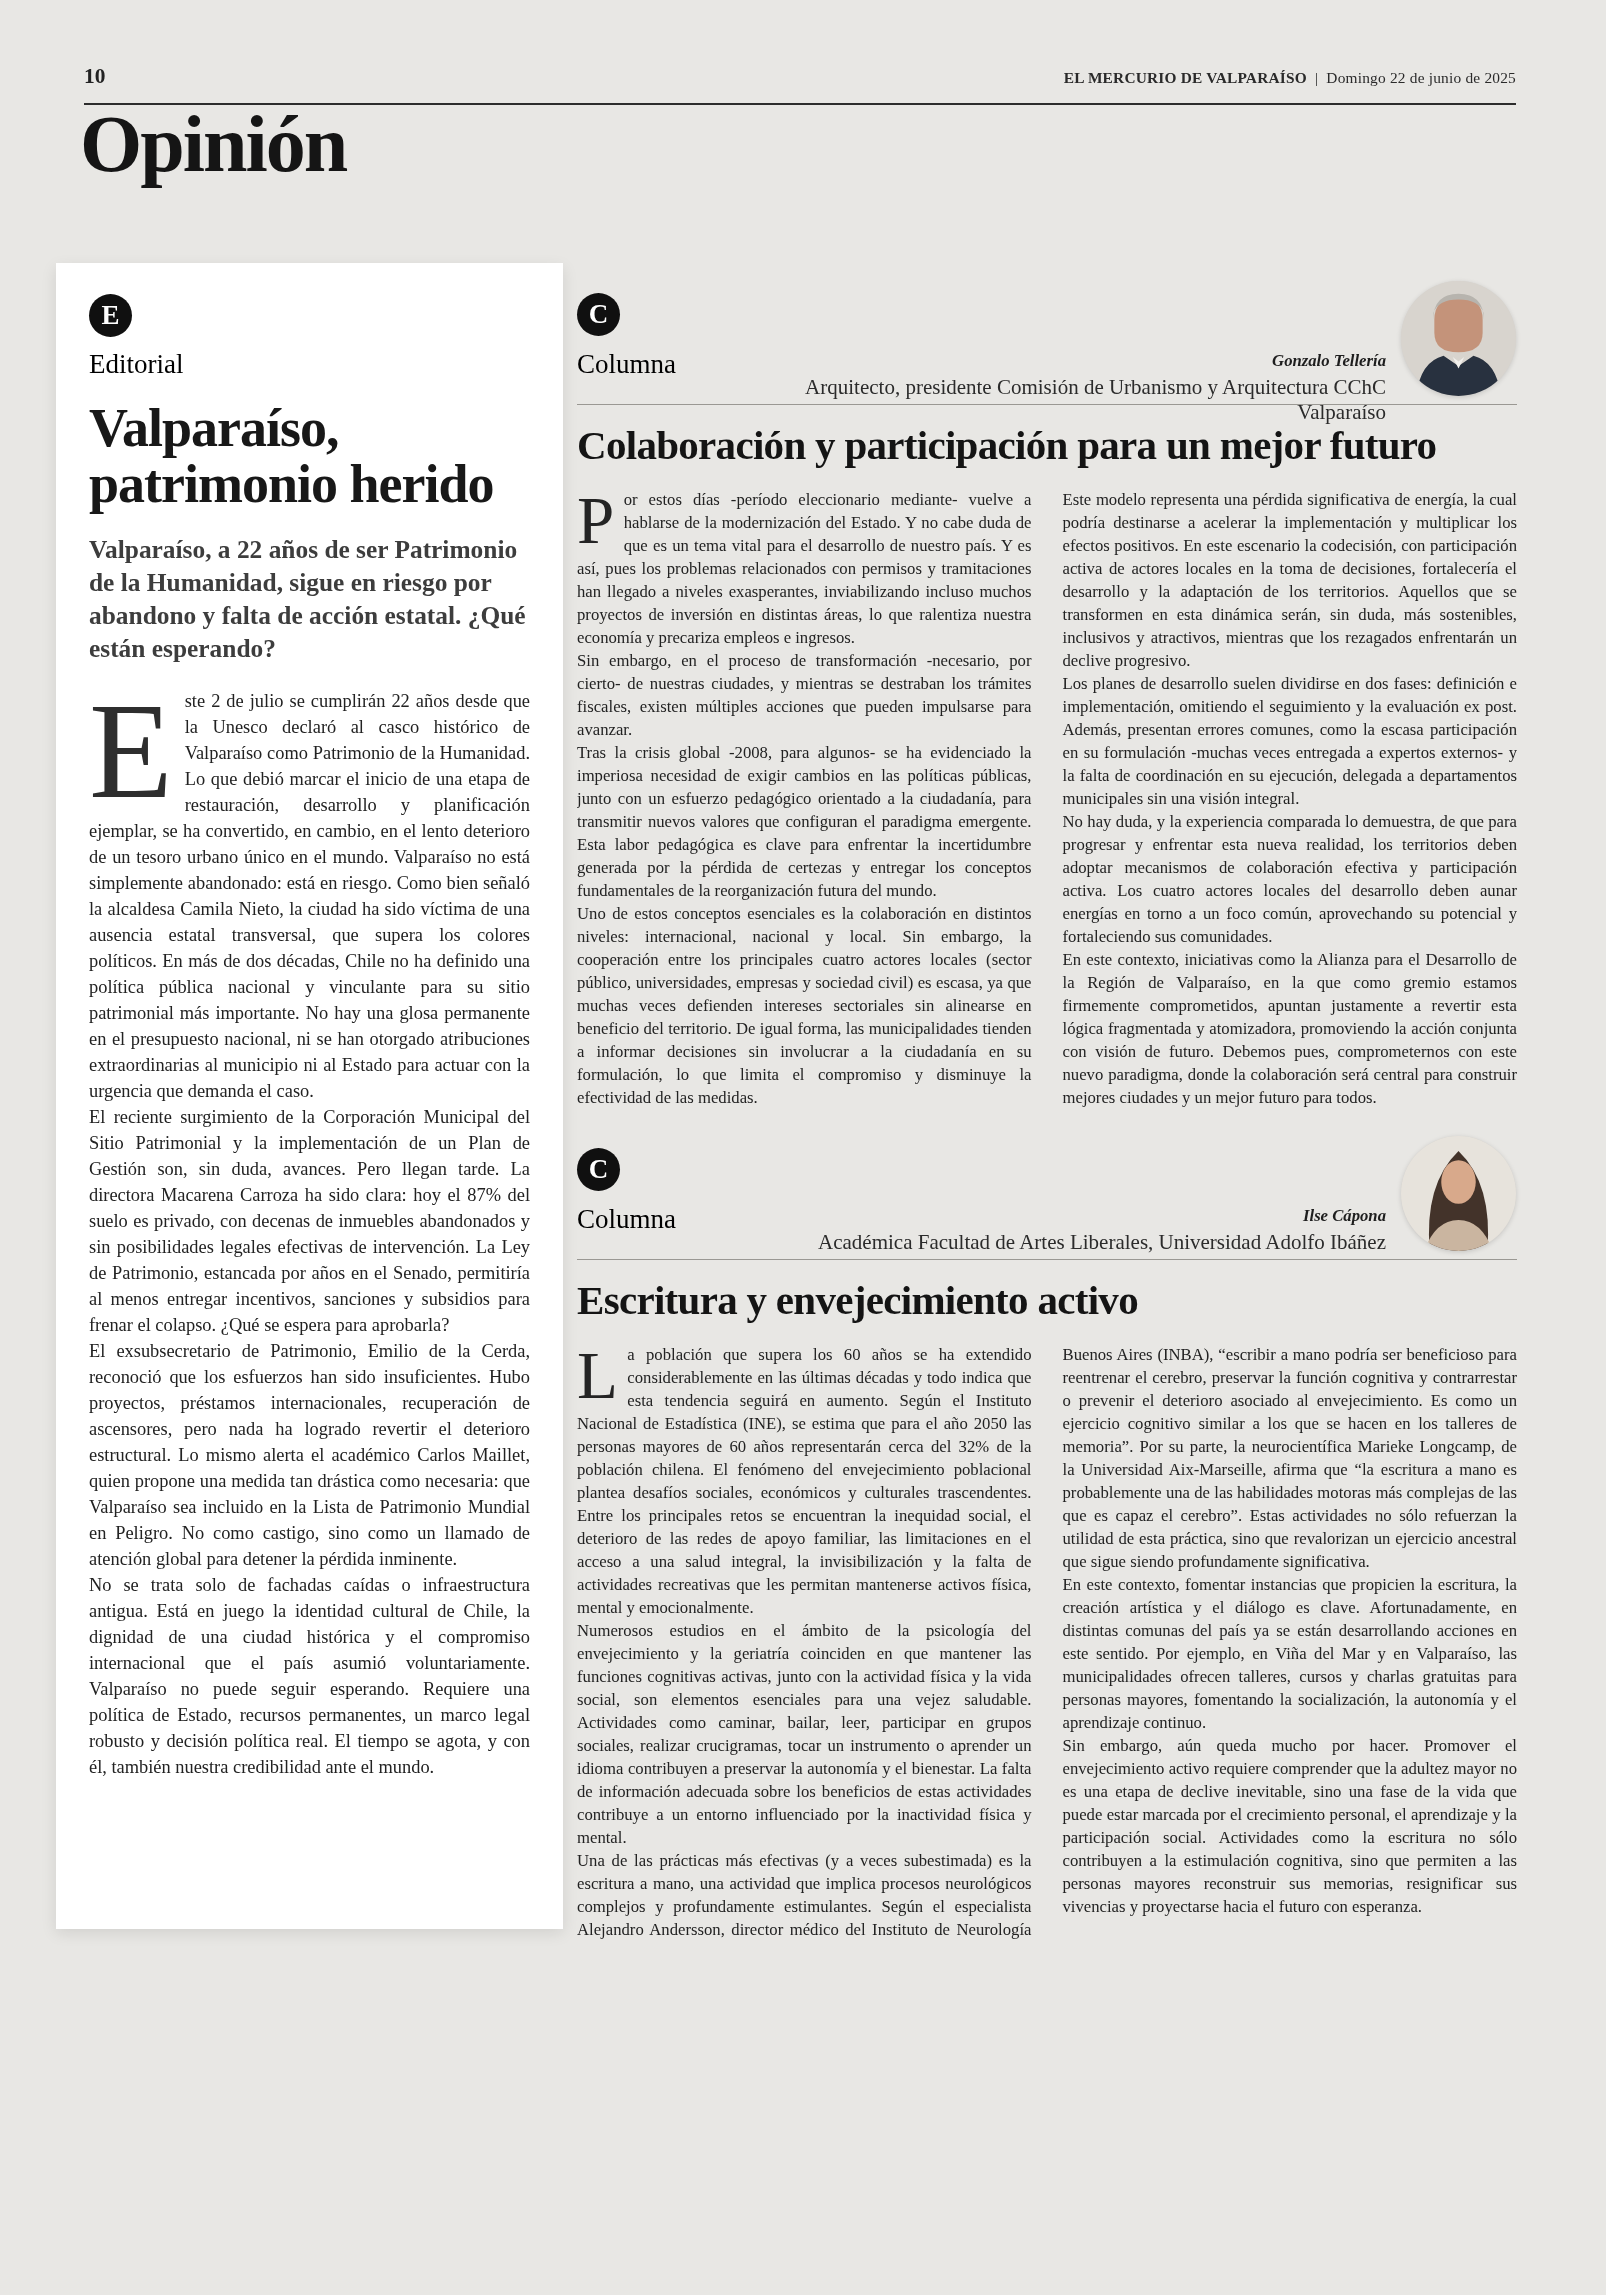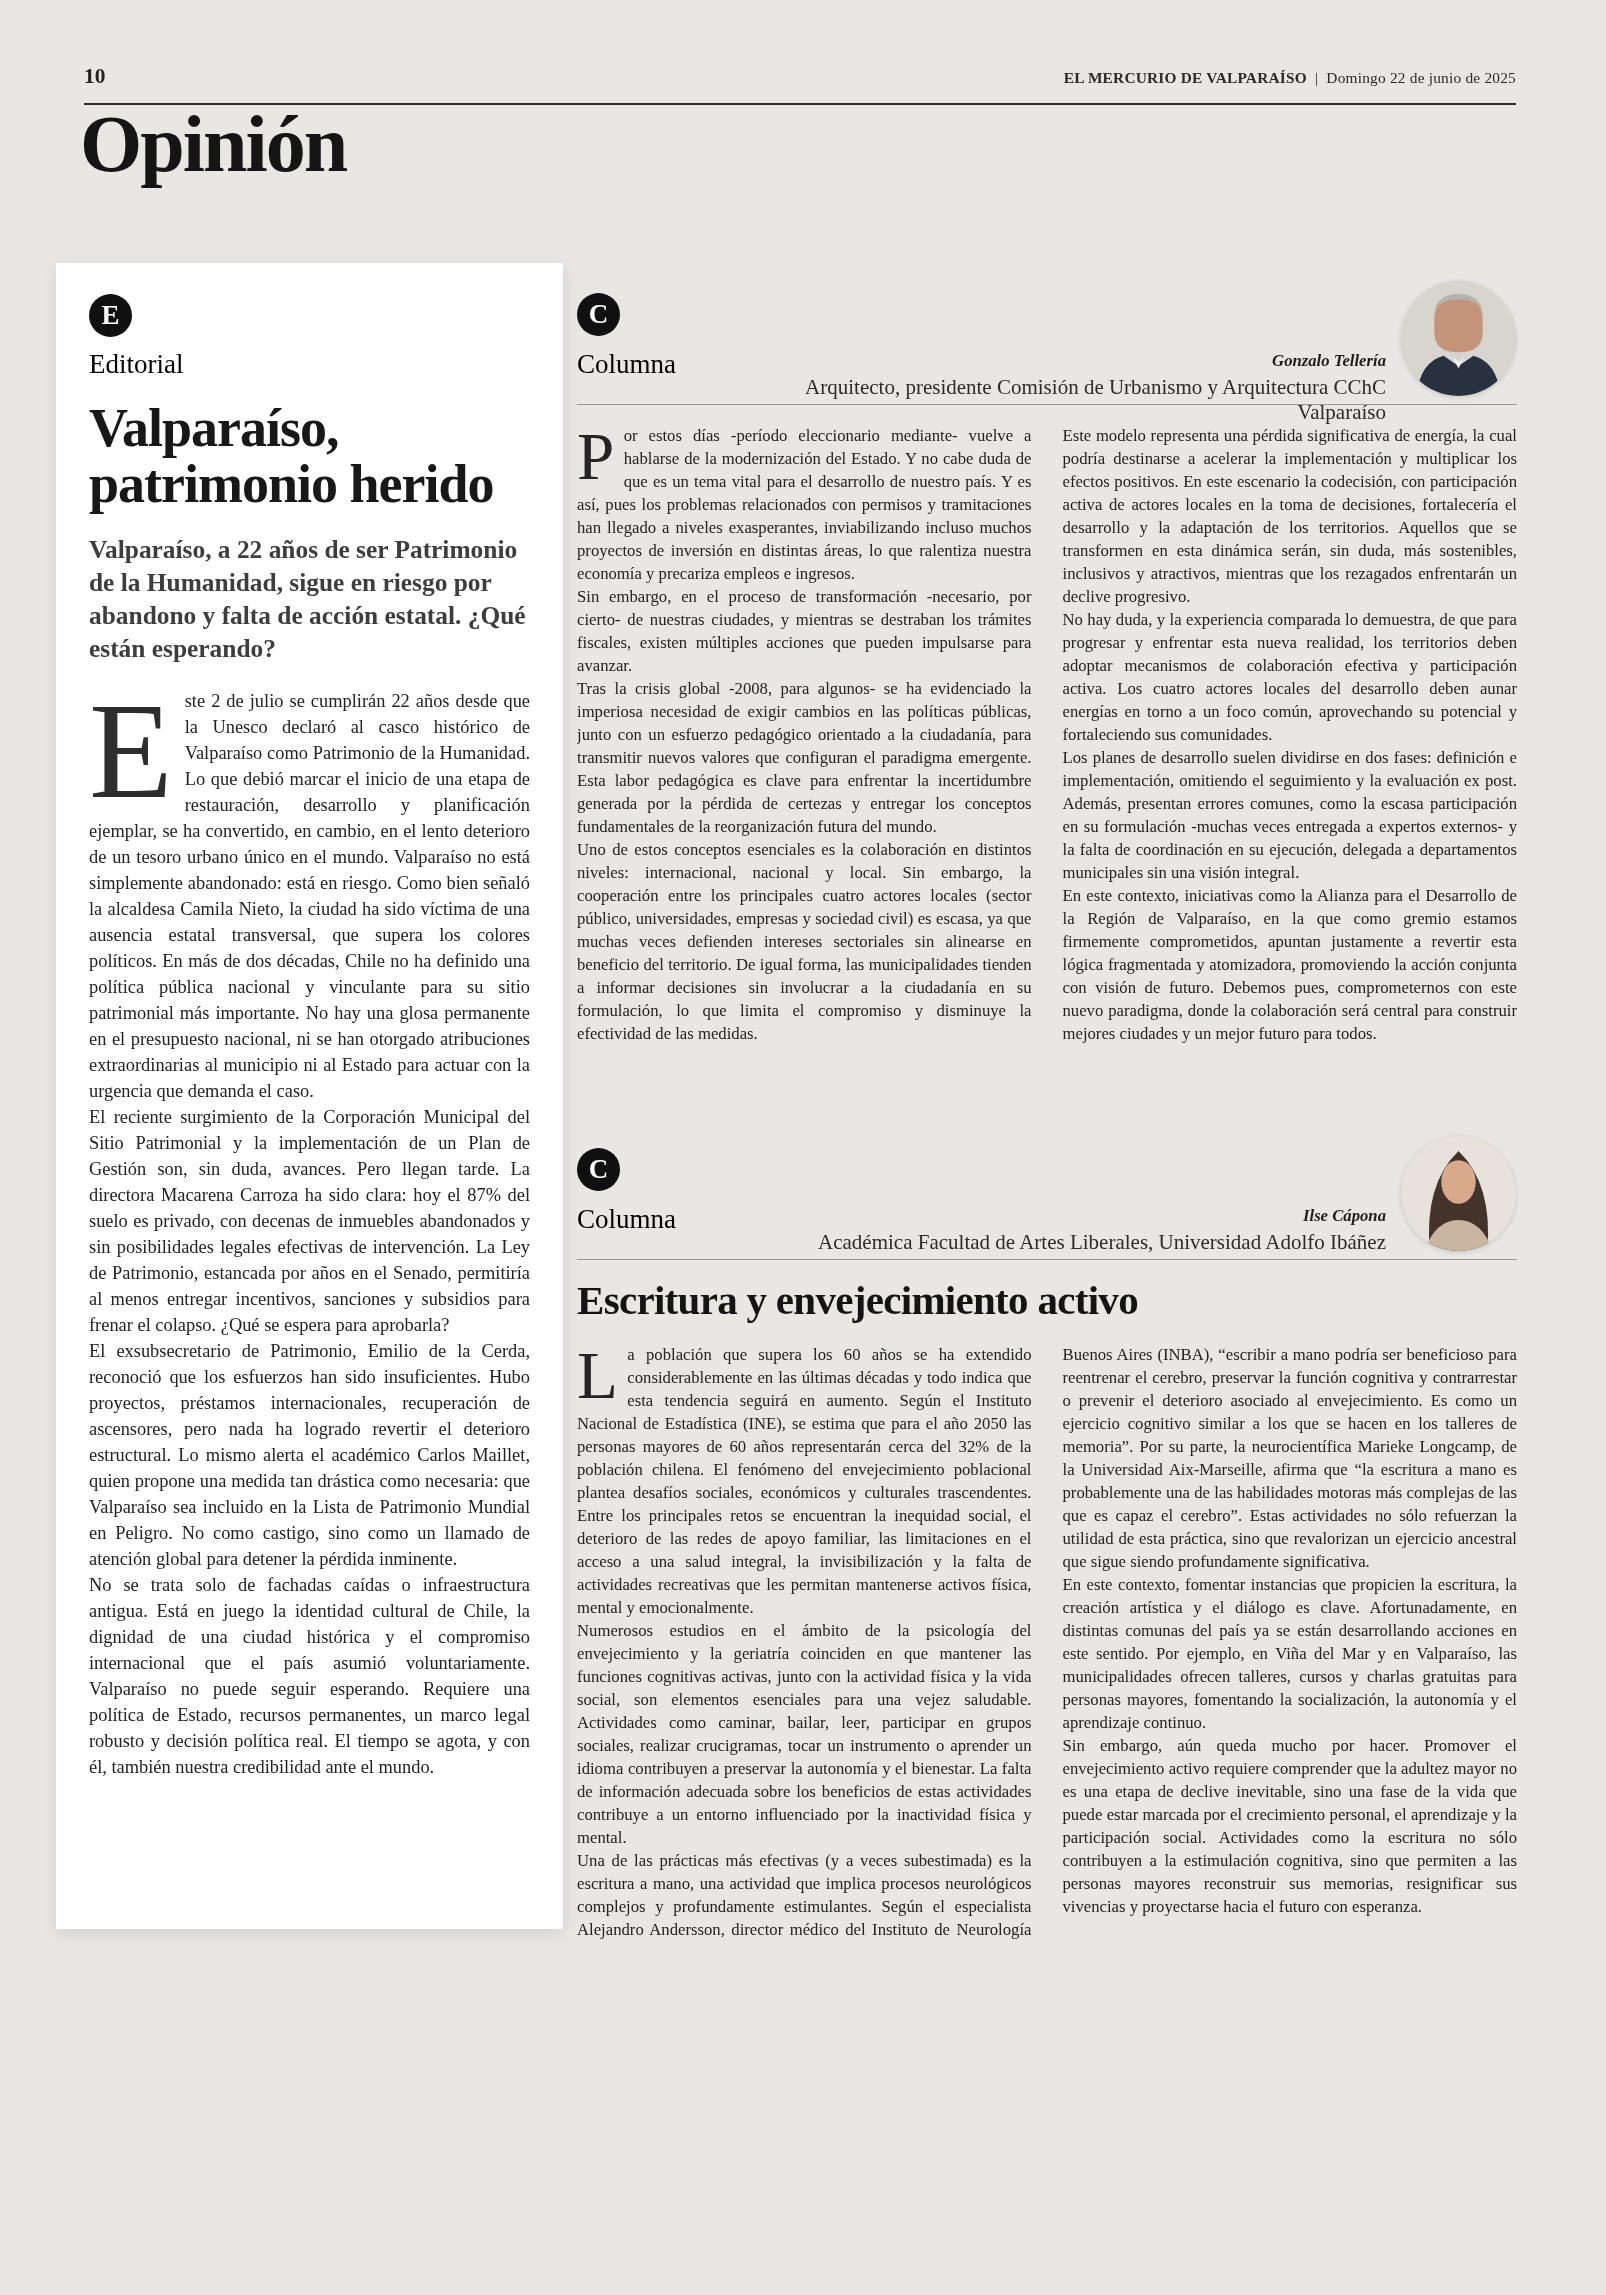--- a/index.html
+++ b/index.html
@@ -138,28 +138,29 @@
     <div class="avatar">
       <svg viewBox="0 0 100 100" aria-hidden="true">
         <rect width="100" height="100" fill="#d8d4ce"></rect>
         <path d="M29 34 Q29 14 50 14 Q71 14 71 34 L71 45 Q71 62 50 62 Q29 62 29 45 Z" fill="#c4937a"></path>
         <path d="M28 34 Q28 11 50 11 Q72 11 72 34 L72 28 Q68 16 50 16 Q32 16 28 28 Z" fill="#b7b4ae"></path>
         <path d="M13 100 Q17 70 37 65 L50 74 L63 65 Q83 70 87 100 Z" fill="#28313f"></path>
         <path d="M45 66 L50 76 L55 66 L50 70 Z" fill="#f2f0ec"></path>
       </svg>
     </div>
   </div>
+  <h2 class="article-headline">Colaboración y participación para un mejor futuro</h2>
   <div class="article-body">
       <p>Por estos días -período eleccionario mediante- vuelve a hablarse de la modernización del Estado. Y no cabe duda de que es un tema vital para el desarrollo de nuestro país. Y es así, pues los problemas relacionados con permisos y tramitaciones han llegado a niveles exasperantes, inviabilizando incluso muchos proyectos de inversión en distintas áreas, lo que ralentiza nuestra economía y precariza empleos e ingresos.</p>
       <p>Sin embargo, en el proceso de transformación -necesario, por cierto- de nuestras ciudades, y mientras se destraban los trámites fiscales, existen múltiples acciones que pueden impulsarse para avanzar.</p>
       <p>Tras la crisis global -2008, para algunos- se ha evidenciado la imperiosa necesidad de exigir cambios en las políticas públicas, junto con un esfuerzo pedagógico orientado a la ciudadanía, para transmitir nuevos valores que configuran el paradigma emergente. Esta labor pedagógica es clave para enfrentar la incertidumbre generada por la pérdida de certezas y entregar los conceptos fundamentales de la reorganización futura del mundo.</p>
       <p>Uno de estos conceptos esenciales es la colaboración en distintos niveles: internacional, nacional y local. Sin embargo, la cooperación entre los principales cuatro actores locales (sector público, universidades, empresas y sociedad civil) es escasa, ya que muchas veces defienden intereses sectoriales sin alinearse en beneficio del territorio. De igual forma, las municipalidades tienden a informar decisiones sin involucrar a la ciudadanía en su formulación, lo que limita el compromiso y disminuye la efectividad de las medidas.</p>
       <p>Este modelo representa una pérdida significativa de energía, la cual podría destinarse a acelerar la implementación y multiplicar los efectos positivos. En este escenario la codecisión, con participación activa de actores locales en la toma de decisiones, fortalecería el desarrollo y la adaptación de los territorios. Aquellos que se transformen en esta dinámica serán, sin duda, más sostenibles, inclusivos y atractivos, mientras que los rezagados enfrentarán un declive progresivo.</p>
+      <p>Los planes de desarrollo suelen dividirse en dos fases: definición e implementación, omitiendo el seguimiento y la evaluación ex post. Además, presentan errores comunes, como la escasa participación en su formulación -muchas veces entregada a expertos externos- y la falta de coordinación en su ejecución, delegada a departamentos municipales sin una visión integral.</p>
       <p>No hay duda, y la experiencia comparada lo demuestra, de que para progresar y enfrentar esta nueva realidad, los territorios deben adoptar mecanismos de colaboración efectiva y participación activa. Los cuatro actores locales del desarrollo deben aunar energías en torno a un foco común, aprovechando su potencial y fortaleciendo sus comunidades.</p>
-      <p>Los planes de desarrollo suelen dividirse en dos fases: definición e implementación, omitiendo el seguimiento y la evaluación ex post. Además, presentan errores comunes, como la escasa participación en su formulación -muchas veces entregada a expertos externos- y la falta de coordinación en su ejecución, delegada a departamentos municipales sin una visión integral.</p>
       <p>En este contexto, iniciativas como la Alianza para el Desarrollo de la Región de Valparaíso, en la que como gremio estamos firmemente comprometidos, apuntan justamente a revertir esta lógica fragmentada y atomizadora, promoviendo la acción conjunta con visión de futuro. Debemos pues, comprometernos con este nuevo paradigma, donde la colaboración será central para construir mejores ciudades y un mejor futuro para todos.</p>
     </div>
 </article>
 
 <article class="article article-2">
   <div class="article-header">
     <div class="badge">C</div>
     <div class="kicker">Columna</div>
     <div class="author-block">
       <div class="author-name">Ilse Cápona</div>

